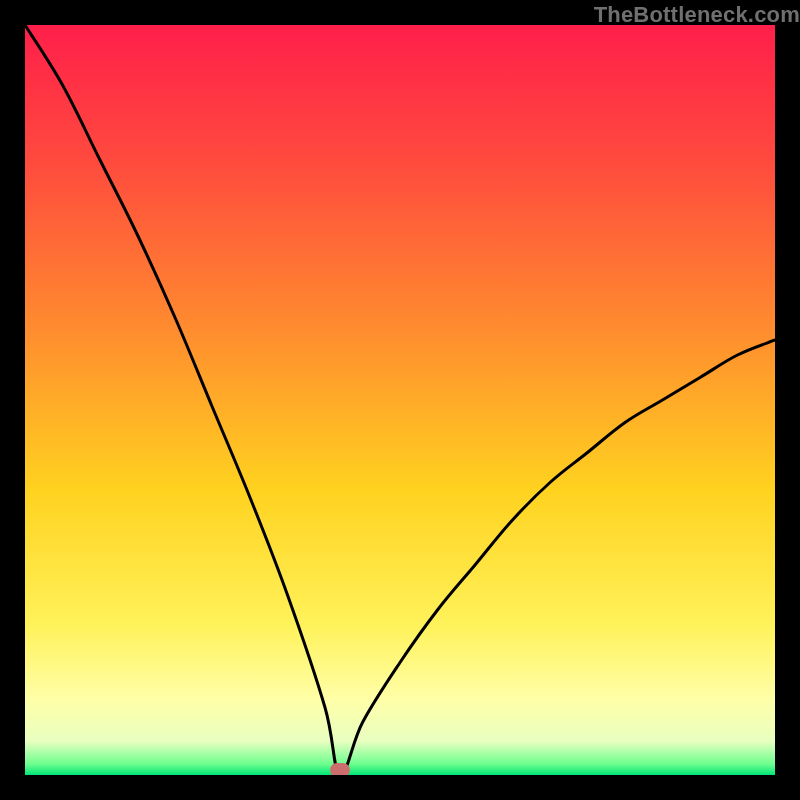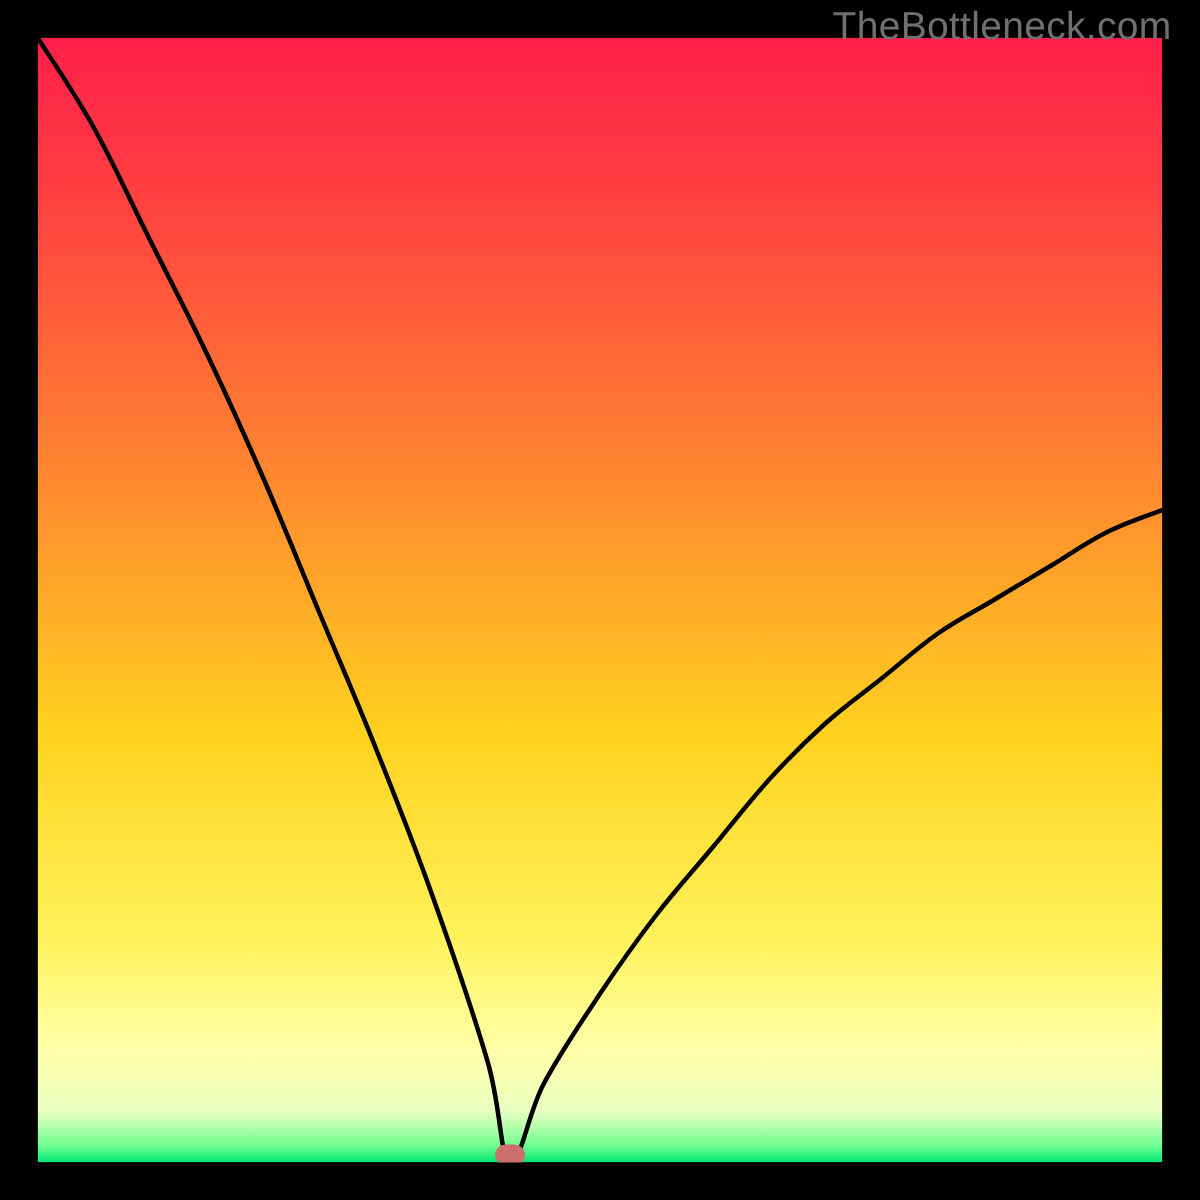--- a/index.html
+++ b/index.html
@@ -13,24 +13,24 @@
   }
   .frame {
     position: relative;
     width: 800px;
     height: 800px;
     background: #000;
   }
   .watermark {
     position: absolute;
     top: 2px;
-    right: 19px;
+    right: 0;
     color: #707070;
-    font-size: 26px;
-    font-weight: 400;
+    font-size: 22px;
+    font-weight: 700;
     letter-spacing: 0.2px;
     z-index: 10;
   }
   .plot-area {
     position: absolute;
     left: 25px;
     top: 25px;
     width: 750px;
     height: 750px;
     overflow: hidden;

